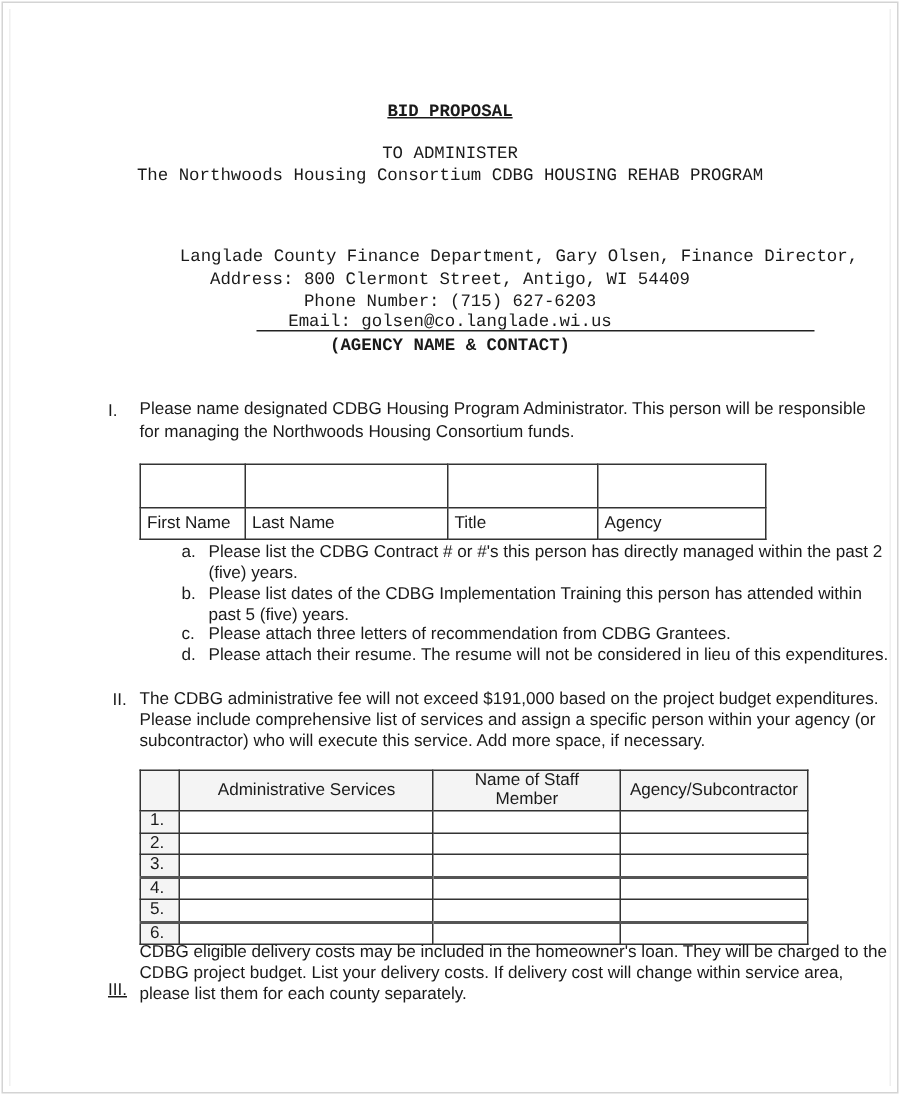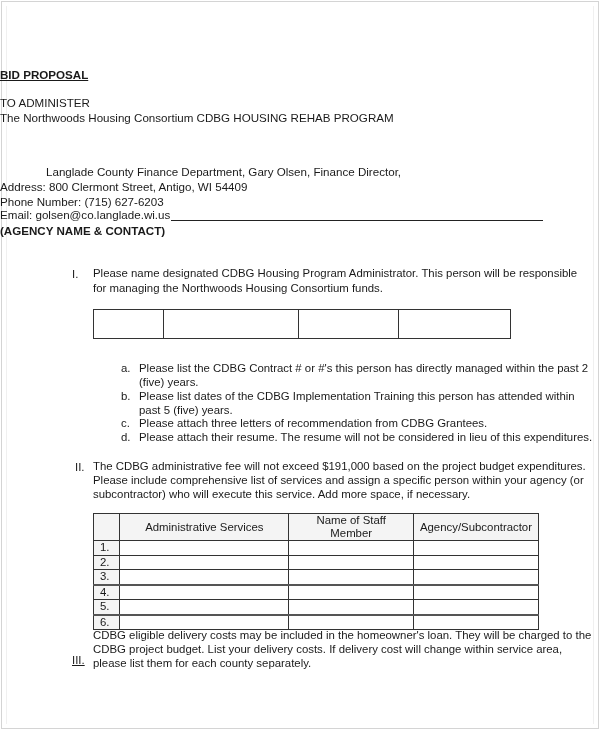--- a/index.html
+++ b/index.html
@@ -3,21 +3,21 @@
   <meta charset="utf-8">
   <style>
     html, body { margin: 0; padding: 0; background: #ffffff; }
     body { width: 600px; height: 730px; position: relative; overflow: hidden;
       font-family: "Liberation Sans", sans-serif; color: #1a1a1a; }
     .page { position: absolute; left: 1px; top: 1px; width: 596px; height: 726px;
       border: 1px solid #d4d4d4; background: #fff; }
     .inner { position: absolute; left: 4px; top: 4px; right: 4px; bottom: 4px;
       border-left: 1px solid #f0f0f0; border-right: 1px solid #f0f0f0; }
     .abs { position: absolute; white-space: nowrap; }
-    .center { position: absolute; left: 0; width: 600px; text-align: left; font-size: 11.6px; line-height: 15px; }
+    .center { position: absolute; left: 0; width: 600px; text-align: center; font-size: 11.6px; line-height: 15px; font-family: Liberation Mono, monospace; }
     .title { font-weight: bold; text-decoration: underline; font-size: 11.6px; }
     .rule { position: absolute; left: 171px; top: 220px; width: 372px; height: 0; border-top: 1.5px solid #222; }
     .txt { font-size: 11.4px; line-height: 15.5px; }
     .roman { position: absolute; font-size: 11.4px; }
     .sub { position: absolute; font-size: 11.4px; line-height: 15.5px; }
     table { border-collapse: collapse; position: absolute; }
     td { border: 1px solid #333; padding: 0 4px; font-size: 11.4px; vertical-align: middle; }
     #t1 { left: 93px; top: 309px; width: 418px; }
     #t1 td { height: 28px; }
     #t1 tr.lbl td { height: 20px; }
@@ -50,20 +50,26 @@
 <div class="abs txt" style="left:93px; top:266px;">Please name designated CDBG Housing Program Administrator.  This person will be responsible</div>
 <div class="abs txt" style="left:93px; top:281px;">for managing the Northwoods Housing Consortium funds.</div>
 
 <table id="t1">
   <tbody>
       <tr>
     <td style="width:61px;"></td>
     <td style="width:126px;"></td>
     <td style="width:91px;"></td>
     <td></td>
+  </tr>
+  <tr class="lbl">
+    <td>First Name</td>
+    <td>Last Name</td>
+    <td>Title</td>
+    <td>Agency</td>
   </tr>
 </tbody>
   </table>
 
 <div class="sub" style="left:121px; top:361px;">a.</div>
 <div class="sub" style="left:139px; top:361px;">Please list the CDBG Contract # or #'s this person has directly managed within the past 2</div>
 <div class="sub" style="left:139px; top:375px;">(five) years.</div>
 <div class="sub" style="left:121px; top:389px;">b.</div>
 <div class="sub" style="left:139px; top:389px;">Please list dates of the CDBG Implementation Training this person has attended within</div>
 <div class="sub" style="left:139px; top:403px;">past 5 (five) years.</div>

